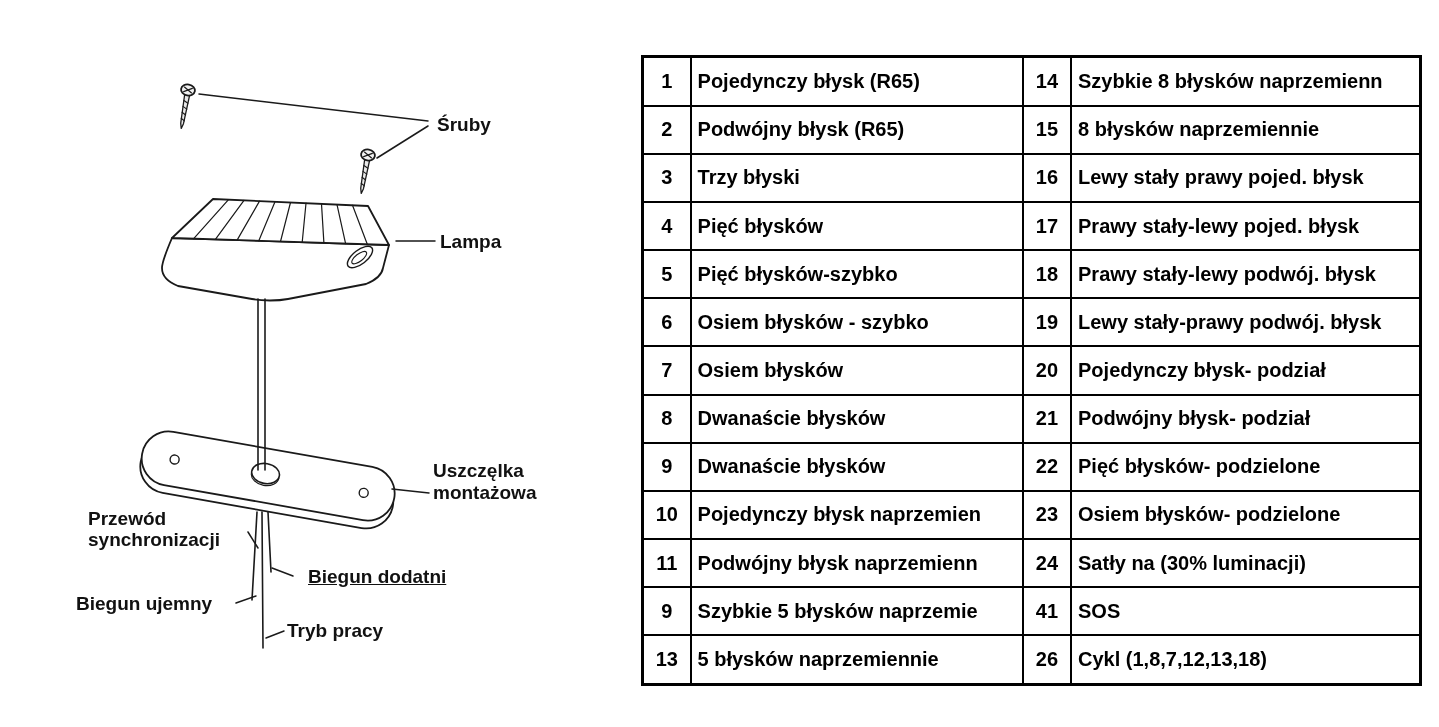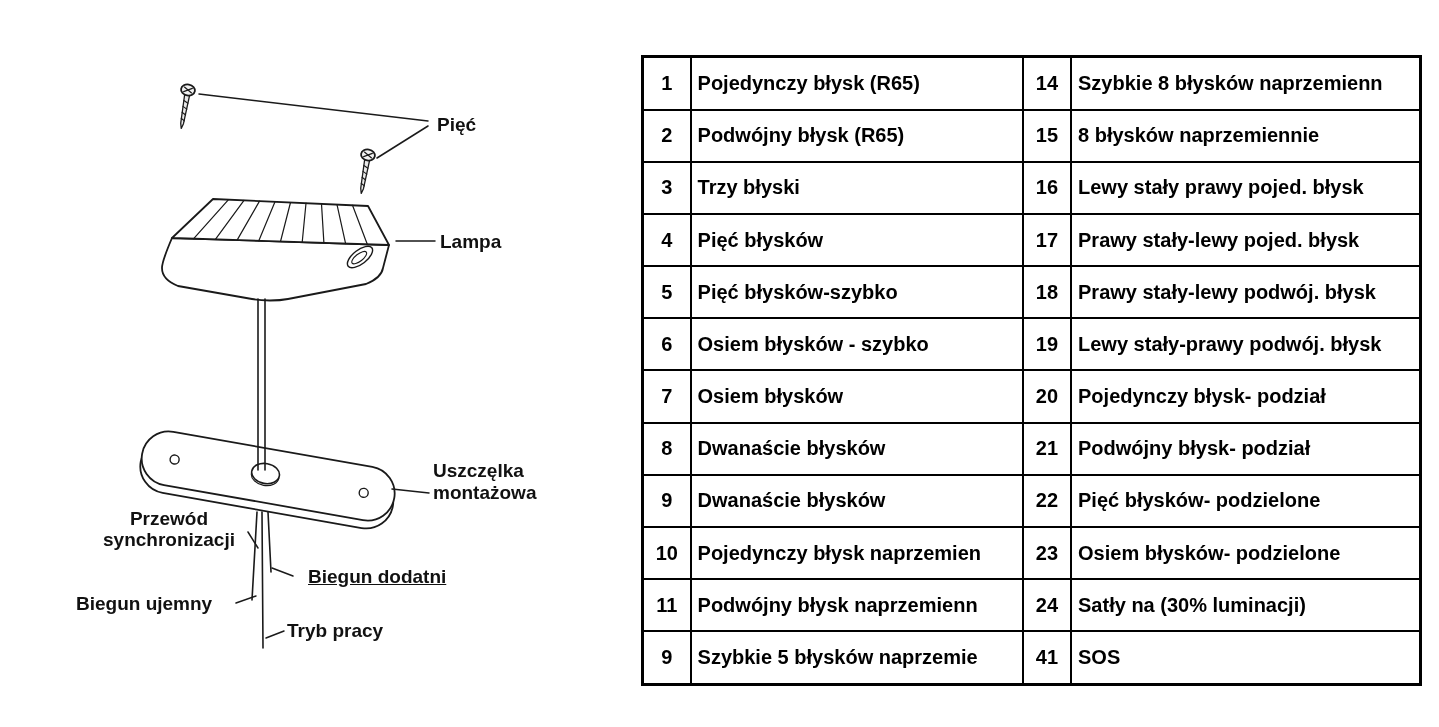--- a/index.html
+++ b/index.html
@@ -1,21 +1,21 @@
 <!DOCTYPE html>
 <html><head>
 <meta charset="utf-8">
 <style>
   html,body{margin:0;padding:0;background:#fff;}
   #stage{position:relative;width:1439px;height:727px;background:#fff;overflow:hidden;
          font-family:"Liberation Sans",sans-serif;color:#0d0d0d;}
   
   #diagram-svg{position:absolute;left:0;top:0;}
   .dlabel{position:absolute;font-weight:bold;font-size:19px;line-height:21px;white-space:nowrap;color:#111;}
-  .dlabel.center{text-align:center;}
+  .dlabel.center{}
   
   #table-wrap{position:absolute;left:641px;top:55px;width:781px;height:631px;}
   table.mode-table{border-collapse:collapse;table-layout:fixed;width:100%;height:100%;
     font-weight:bold;font-size:20px;font-family:"Liberation Sans",sans-serif;color:#000;
     border:3px solid #000;}
   table.mode-table td{border:2px solid #000;padding:0 6px;white-space:nowrap;overflow:hidden;}
   td.cell-num{text-align:center;padding:0;}
   col.c-num{width:48px;}
   col.c-desc-l{width:332px;}
   col.c-desc-r{width:349px;}
@@ -98,21 +98,21 @@
         <line x1="396" y1="241" x2="435" y2="241"></line>
         <line x1="392" y1="489" x2="429" y2="493"></line>
         <line x1="248" y1="532" x2="258" y2="548"></line>
         <line x1="293" y1="576" x2="272" y2="568"></line>
         <line x1="236" y1="603" x2="256" y2="596"></line>
         <line x1="284" y1="631" x2="266" y2="638"></line>
       </g>
     </g>
   </svg>
 
-  <div class="dlabel" style="left:437px;top:114px;">Pięć</div>
+  <div class="dlabel" style="left:437px;top:114px;">Śruby</div>
   <div class="dlabel" style="left:440px;top:231px;">Lampa</div>
   <div class="dlabel" style="left:433px;top:460px;">Uszczęlka</div>
   <div class="dlabel" style="left:433px;top:482px;text-align:center;">montażowa</div>
   <div class="dlabel center" style="left:88px;top:508px;width:162px;">Przewód</div>
   <div class="dlabel center" style="left:88px;top:529px;width:162px;">synchronizacji</div>
   <div class="dlabel" style="left:308px;top:566px;text-decoration:underline;">Biegun dodatni</div>
   <div class="dlabel" style="left:76px;top:593px;">Biegun ujemny</div>
   <div class="dlabel" style="left:287px;top:620px;">Tryb pracy</div>
 
   <div id="table-wrap">
@@ -189,17 +189,23 @@
             <td class="cell-desc">Podwójny błysk naprzemienn</td>
             <td class="cell-num">24</td>
             <td class="cell-desc">Satły na (30% luminacji)</td>
           </tr>
           <tr>
             <td class="cell-num">9</td>
             <td class="cell-desc">Szybkie 5 błysków naprzemie</td>
             <td class="cell-num">41</td>
             <td class="cell-desc">SOS</td>
           </tr>
+          <tr>
+            <td class="cell-num">13</td>
+            <td class="cell-desc">5 błysków naprzemiennie</td>
+            <td class="cell-num">26</td>
+            <td class="cell-desc">Cykl (1,8,7,12,13,18)</td>
+          </tr>
         </tbody>
     </table>
   </div>
 
 </div>
 
 </body></html>

